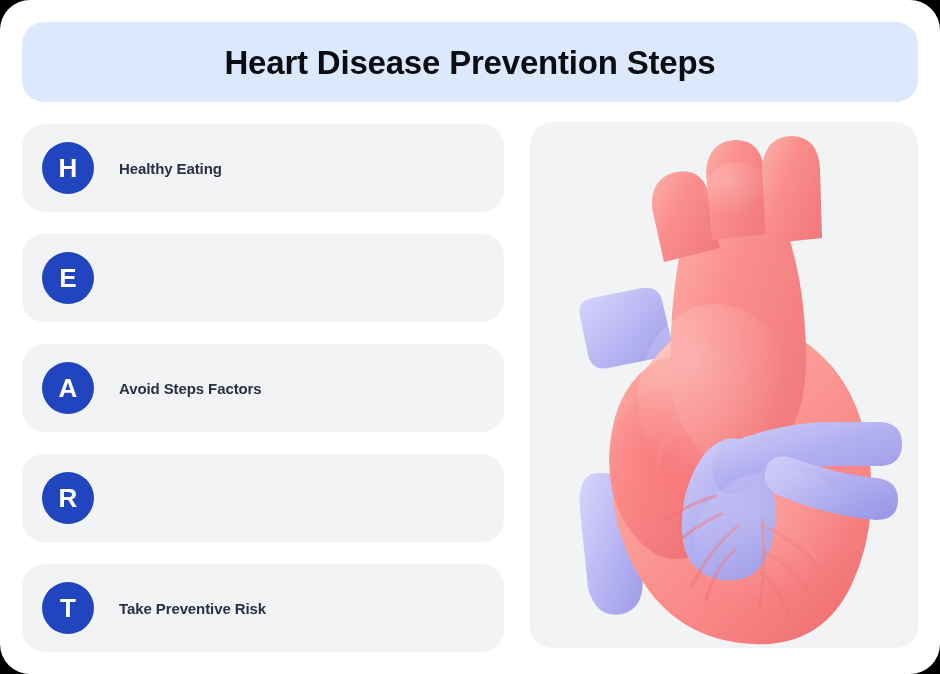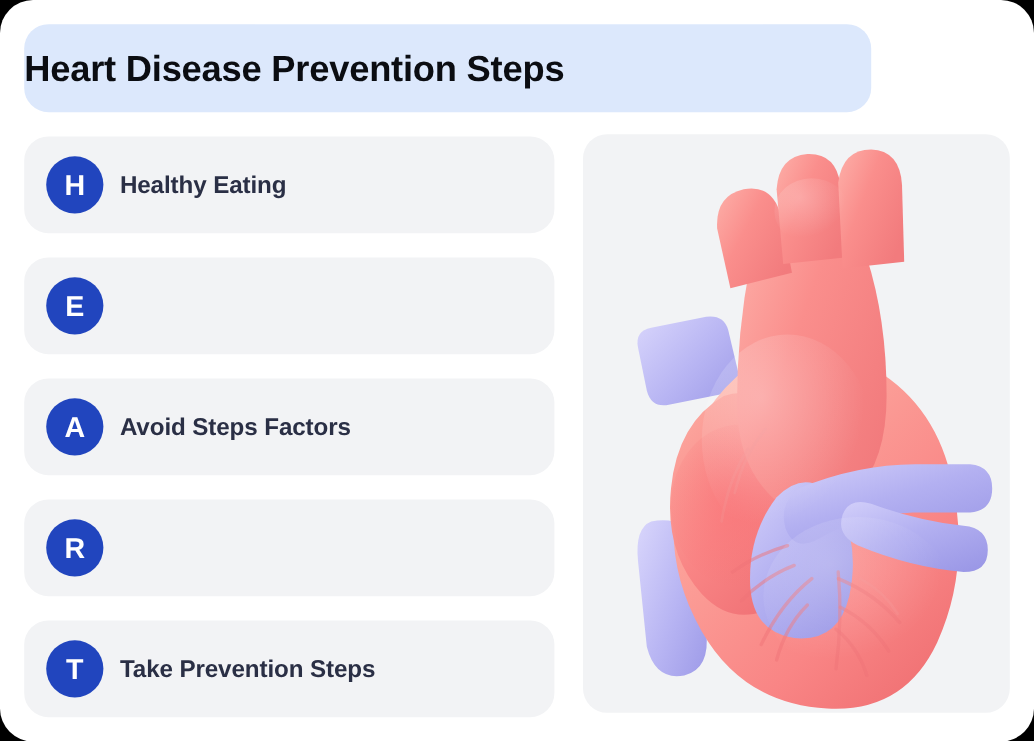--- a/index.html
+++ b/index.html
@@ -25,27 +25,27 @@
     border-radius: 30px;
     box-sizing: border-box;
     overflow: hidden;
   }
 
   
   #title-banner {
     position: absolute;
     left: 22px;
     top: 22px;
-    width: 770px;
+    width: 896px;
     height: 80px;
     background: #dce8fc;
     border-radius: 22px;
     display: flex;
     align-items: center;
-    justify-content: flex-start;
+    justify-content: center;
   }
   #page-title {
     font-size: 33px;
     font-weight: bold;
     color: #0b0d12;
     letter-spacing: -0.2px;
     line-height: 1;
     white-space: nowrap;
   }
 
@@ -76,22 +76,22 @@
     background: #2145be;
     color: #ffffff;
     display: flex;
     align-items: center;
     justify-content: center;
     font-size: 26px;
     font-weight: bold;
     line-height: 1;
   }
   .step-label {
-    margin-left: 15px;
-    font-size: 22px;
+    margin-left: 25px;
+    font-size: 15px;
     font-weight: bold;
     color: #2a2f45;
     letter-spacing: -0.1px;
     white-space: nowrap;
   }
 
   
   #illustration-panel {
     position: absolute;
     left: 530px;
@@ -134,21 +134,21 @@
       <div class="step-badge">A</div>
       <div class="step-label">Avoid Steps Factors</div>
     </div>
 
     <div class="step-item" style="top:330px;">
       <div class="step-badge">R</div>
     </div>
 
     <div class="step-item" style="top:440px;">
       <div class="step-badge">T</div>
-      <div class="step-label">Take Prevention Steps</div>
+      <div class="step-label">Take Preventive Risk</div>
     </div>
 
   </div>
 
   <div id="illustration-panel">
     <svg id="heart-illustration" viewBox="0 0 388 526" xmlns="http://www.w3.org/2000/svg">
       <defs>
         <linearGradient id="gMuscleMain" x1="0.15" y1="0.05" x2="0.85" y2="0.95">
           <stop offset="0%" stop-color="#fdb9b0"></stop>
           <stop offset="38%" stop-color="#fb9a92"></stop>

